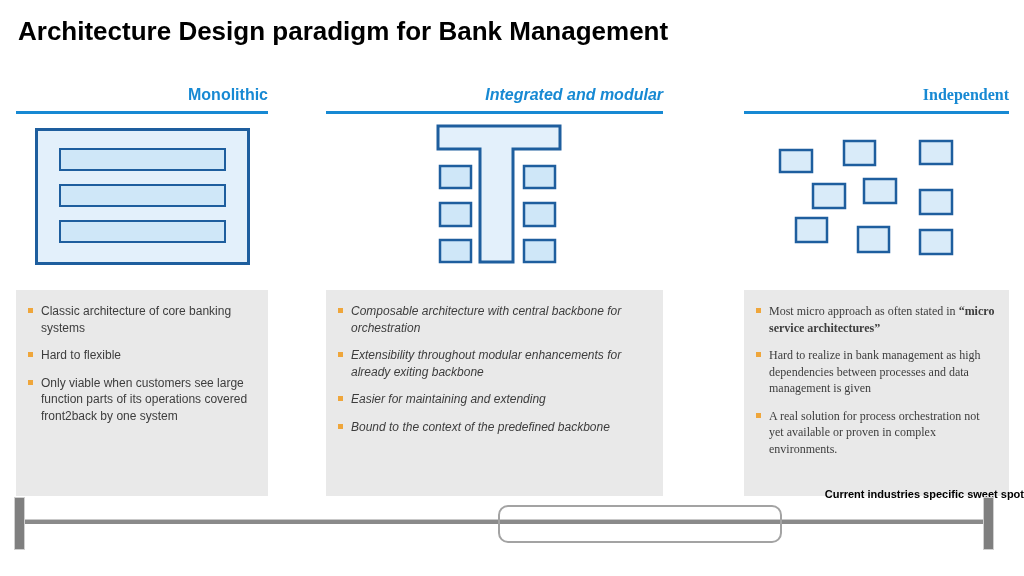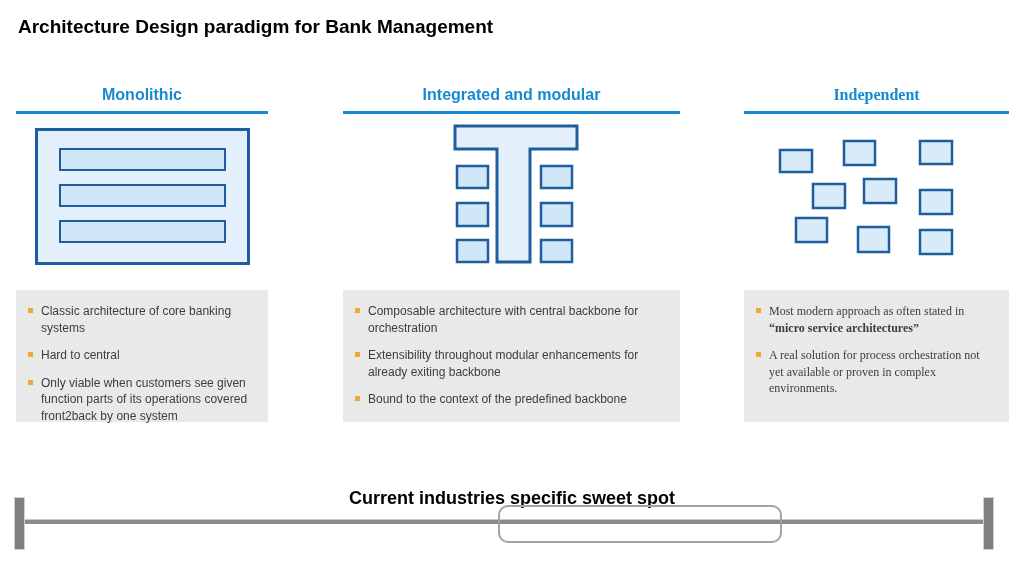--- a/index.html
+++ b/index.html
@@ -15,68 +15,68 @@
     --box_border:#A3A3A3;
     --title_black:#000000;
   }
   html,body{margin:0;padding:0;}
   body{
     width:1024px;height:576px;position:relative;background:#fff;overflow:hidden;
     font-family:"Liberation Sans","DejaVu Sans",sans-serif;
   }
   .slide{position:absolute;inset:0;}
   .title{
-    position:absolute;left:18px;top:16px;font-size:19px;font-weight:bold;
+    position:absolute;left:18px;top:16px;font-size:26px;font-weight:bold;
     color:var(--title_black);white-space:nowrap;
   }
   .column{position:absolute;top:86px;}
   .col1{left:16px;width:252px;}
-  .col2{left:343px;width:337px;}
+  .col2{left:326px;width:337px;font-style:italic;}
   .col3{left:744px;width:265px;font-family:Liberation Serif, serif;}
   .col-header{
     font-size:16px;font-weight:bold;color:var(--header_blue);
-    text-align:center;height:23px;
+    text-align:right;height:23px;
   }
   .col-underline{height:3px;background:var(--header_blue);margin-top:2px;}
   .diagram-area{position:relative;height:176px;}
   
   .mono-outer{
     position:absolute;left:19px;top:14px;width:215px;height:137px;
     box-sizing:border-box;border:3px solid var(--shape_border);
     background:var(--mono_fill);padding:17px 0 0 21px;
   }
   .mono-bar{
     width:167px;height:23px;box-sizing:border-box;margin-bottom:13px;
     border:2px solid var(--shape_border);background:var(--bar_fill);
   }
   
   .svg-diagram{position:absolute;}
   .svg-col2{left:105px;top:4px;}
   .svg-col3{left:24px;top:16px;}
   
   .panel{
-    background:var(--panel_gray);height:132px;box-sizing:border-box;
+    background:var(--panel_gray);height:206px;box-sizing:border-box;
     padding:13px 12px 10px 12px;overflow:visible;
   }
   ul.bullets{list-style:none;margin:0;padding:0;}
   li.bullet{
     display:flex;margin-bottom:11px;font-size:12px;line-height:16.5px;
     color:var(--text_dark);
   }
   li.bullet:last-child{margin-bottom:0;}
   .bullet-marker{
     width:5px;height:5px;background:var(--bullet_orange);
     margin:5px 8px 0 0;flex:0 0 5px;
   }
   .bullet-text{flex:1;}
   .bullet-text .seg-bold{font-weight:bold;}
   
   .sweet-label{
-    position:absolute;left:0;top:488px;width:100%;text-align:center;
-    font-size:18px;font-weight:bold;color:#000;
+    position:absolute;left:0;top:488px;width:100%;text-align:right;
+    font-size:11px;font-weight:bold;color:#000;
   }
   .axis-line{
     position:absolute;left:20px;top:519px;width:968px;height:5px;
     background:linear-gradient(to bottom,#c9c9c9 0 1px,var(--axis_gray) 1px);
   }
   .axis-cap{
     position:absolute;top:497px;width:11px;height:53px;box-sizing:border-box;
     background:#7F7F7F;border:1px solid #D0D0D0;
   }
   .axis-cap-left{left:14px;}
@@ -105,25 +105,25 @@
       </div>
     </div>
     <div class="panel">
       <ul class="bullets">
           <li class="bullet">
             <span class="bullet-marker"></span>
             <span class="bullet-text"><span>Classic architecture of core banking systems</span></span>
           </li>
           <li class="bullet">
             <span class="bullet-marker"></span>
-            <span class="bullet-text"><span>Hard to central</span></span>
-          </li>
-          <li class="bullet">
-            <span class="bullet-marker"></span>
-            <span class="bullet-text"><span>Only viable when customers see given function parts of its operations covered front2back by one system</span></span>
+            <span class="bullet-text"><span>Hard to flexible</span></span>
+          </li>
+          <li class="bullet">
+            <span class="bullet-marker"></span>
+            <span class="bullet-text"><span>Only viable when customers see large function parts of its operations covered front2back by one system</span></span>
           </li>
         </ul>
     </div>
   </div>
 
   <div class="column col2">
     <div class="col-header">Integrated and modular</div>
     <div class="col-underline"></div>
     <div class="diagram-area">
       <svg class="svg-diagram svg-col2" width="139" height="152" viewBox="448 120 139 152">
@@ -138,20 +138,24 @@
     </div>
     <div class="panel">
       <ul class="bullets">
           <li class="bullet">
             <span class="bullet-marker"></span>
             <span class="bullet-text"><span>Composable architecture with central backbone for orchestration</span></span>
           </li>
           <li class="bullet">
             <span class="bullet-marker"></span>
             <span class="bullet-text"><span>Extensibility throughout modular enhancements for already exiting backbone</span></span>
+          </li>
+          <li class="bullet">
+            <span class="bullet-marker"></span>
+            <span class="bullet-text"><span>Easier for maintaining and extending</span></span>
           </li>
           <li class="bullet">
             <span class="bullet-marker"></span>
             <span class="bullet-text"><span>Bound to the context of the predefined backbone</span></span>
           </li>
         </ul>
     </div>
   </div>
 
   <div class="column col3">
@@ -167,21 +171,25 @@
         <rect x="920" y="188" width="32" height="24" style="fill:var(--indep_fill);stroke:var(--shape_border);stroke-width:2.5;"></rect>
         <rect x="796" y="216" width="31" height="24" style="fill:var(--indep_fill);stroke:var(--shape_border);stroke-width:2.5;"></rect>
         <rect x="858" y="225" width="31" height="25" style="fill:var(--indep_fill);stroke:var(--shape_border);stroke-width:2.5;"></rect>
         <rect x="920" y="228" width="32" height="24" style="fill:var(--indep_fill);stroke:var(--shape_border);stroke-width:2.5;"></rect>
       </svg>
     </div>
     <div class="panel">
       <ul class="bullets">
           <li class="bullet">
             <span class="bullet-marker"></span>
-            <span class="bullet-text"><span>Most modern approach as often stated in </span><span class="seg-bold">“micro service architectures”</span></span>
+            <span class="bullet-text"><span>Most micro approach as often stated in </span><span class="seg-bold">“micro service architectures”</span></span>
+          </li>
+          <li class="bullet">
+            <span class="bullet-marker"></span>
+            <span class="bullet-text"><span>Hard to realize in bank management as high dependencies between processes and data management is given</span></span>
           </li>
           <li class="bullet">
             <span class="bullet-marker"></span>
             <span class="bullet-text"><span>A real solution for process orchestration not yet available or proven in complex environments.</span></span>
           </li>
         </ul>
     </div>
   </div>
 
   <div class="sweet-label">Current industries specific sweet spot</div>

